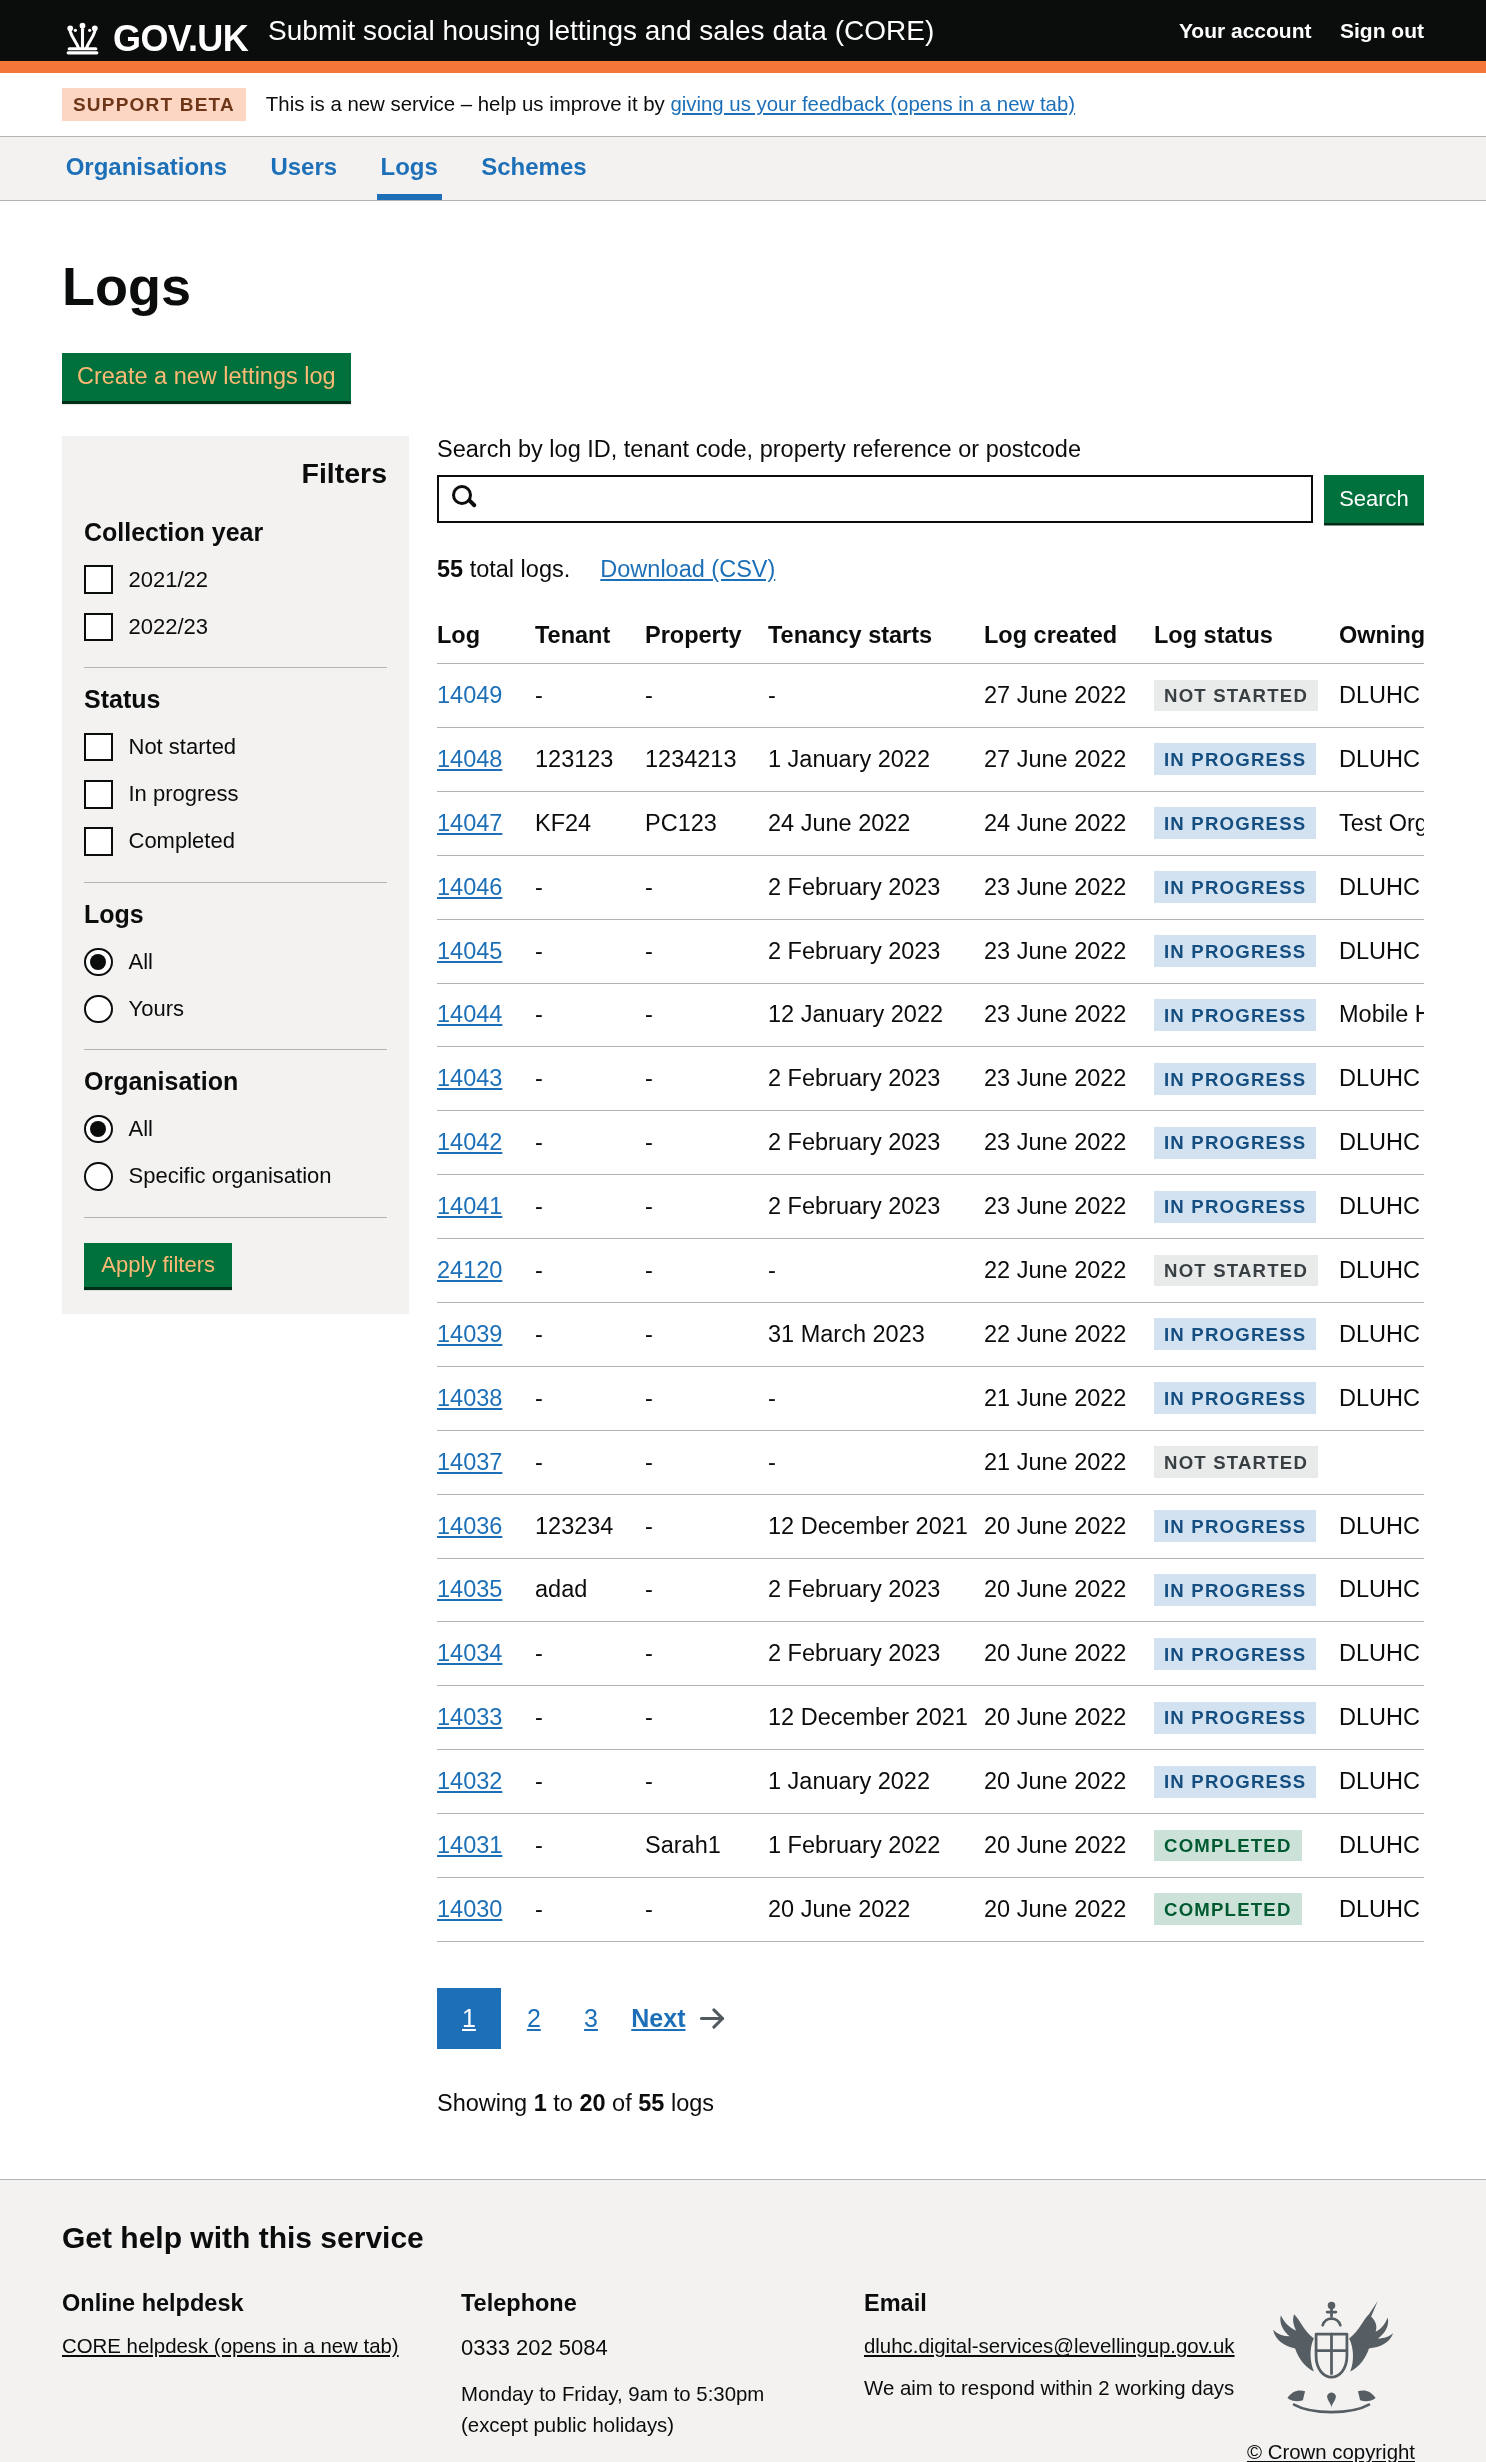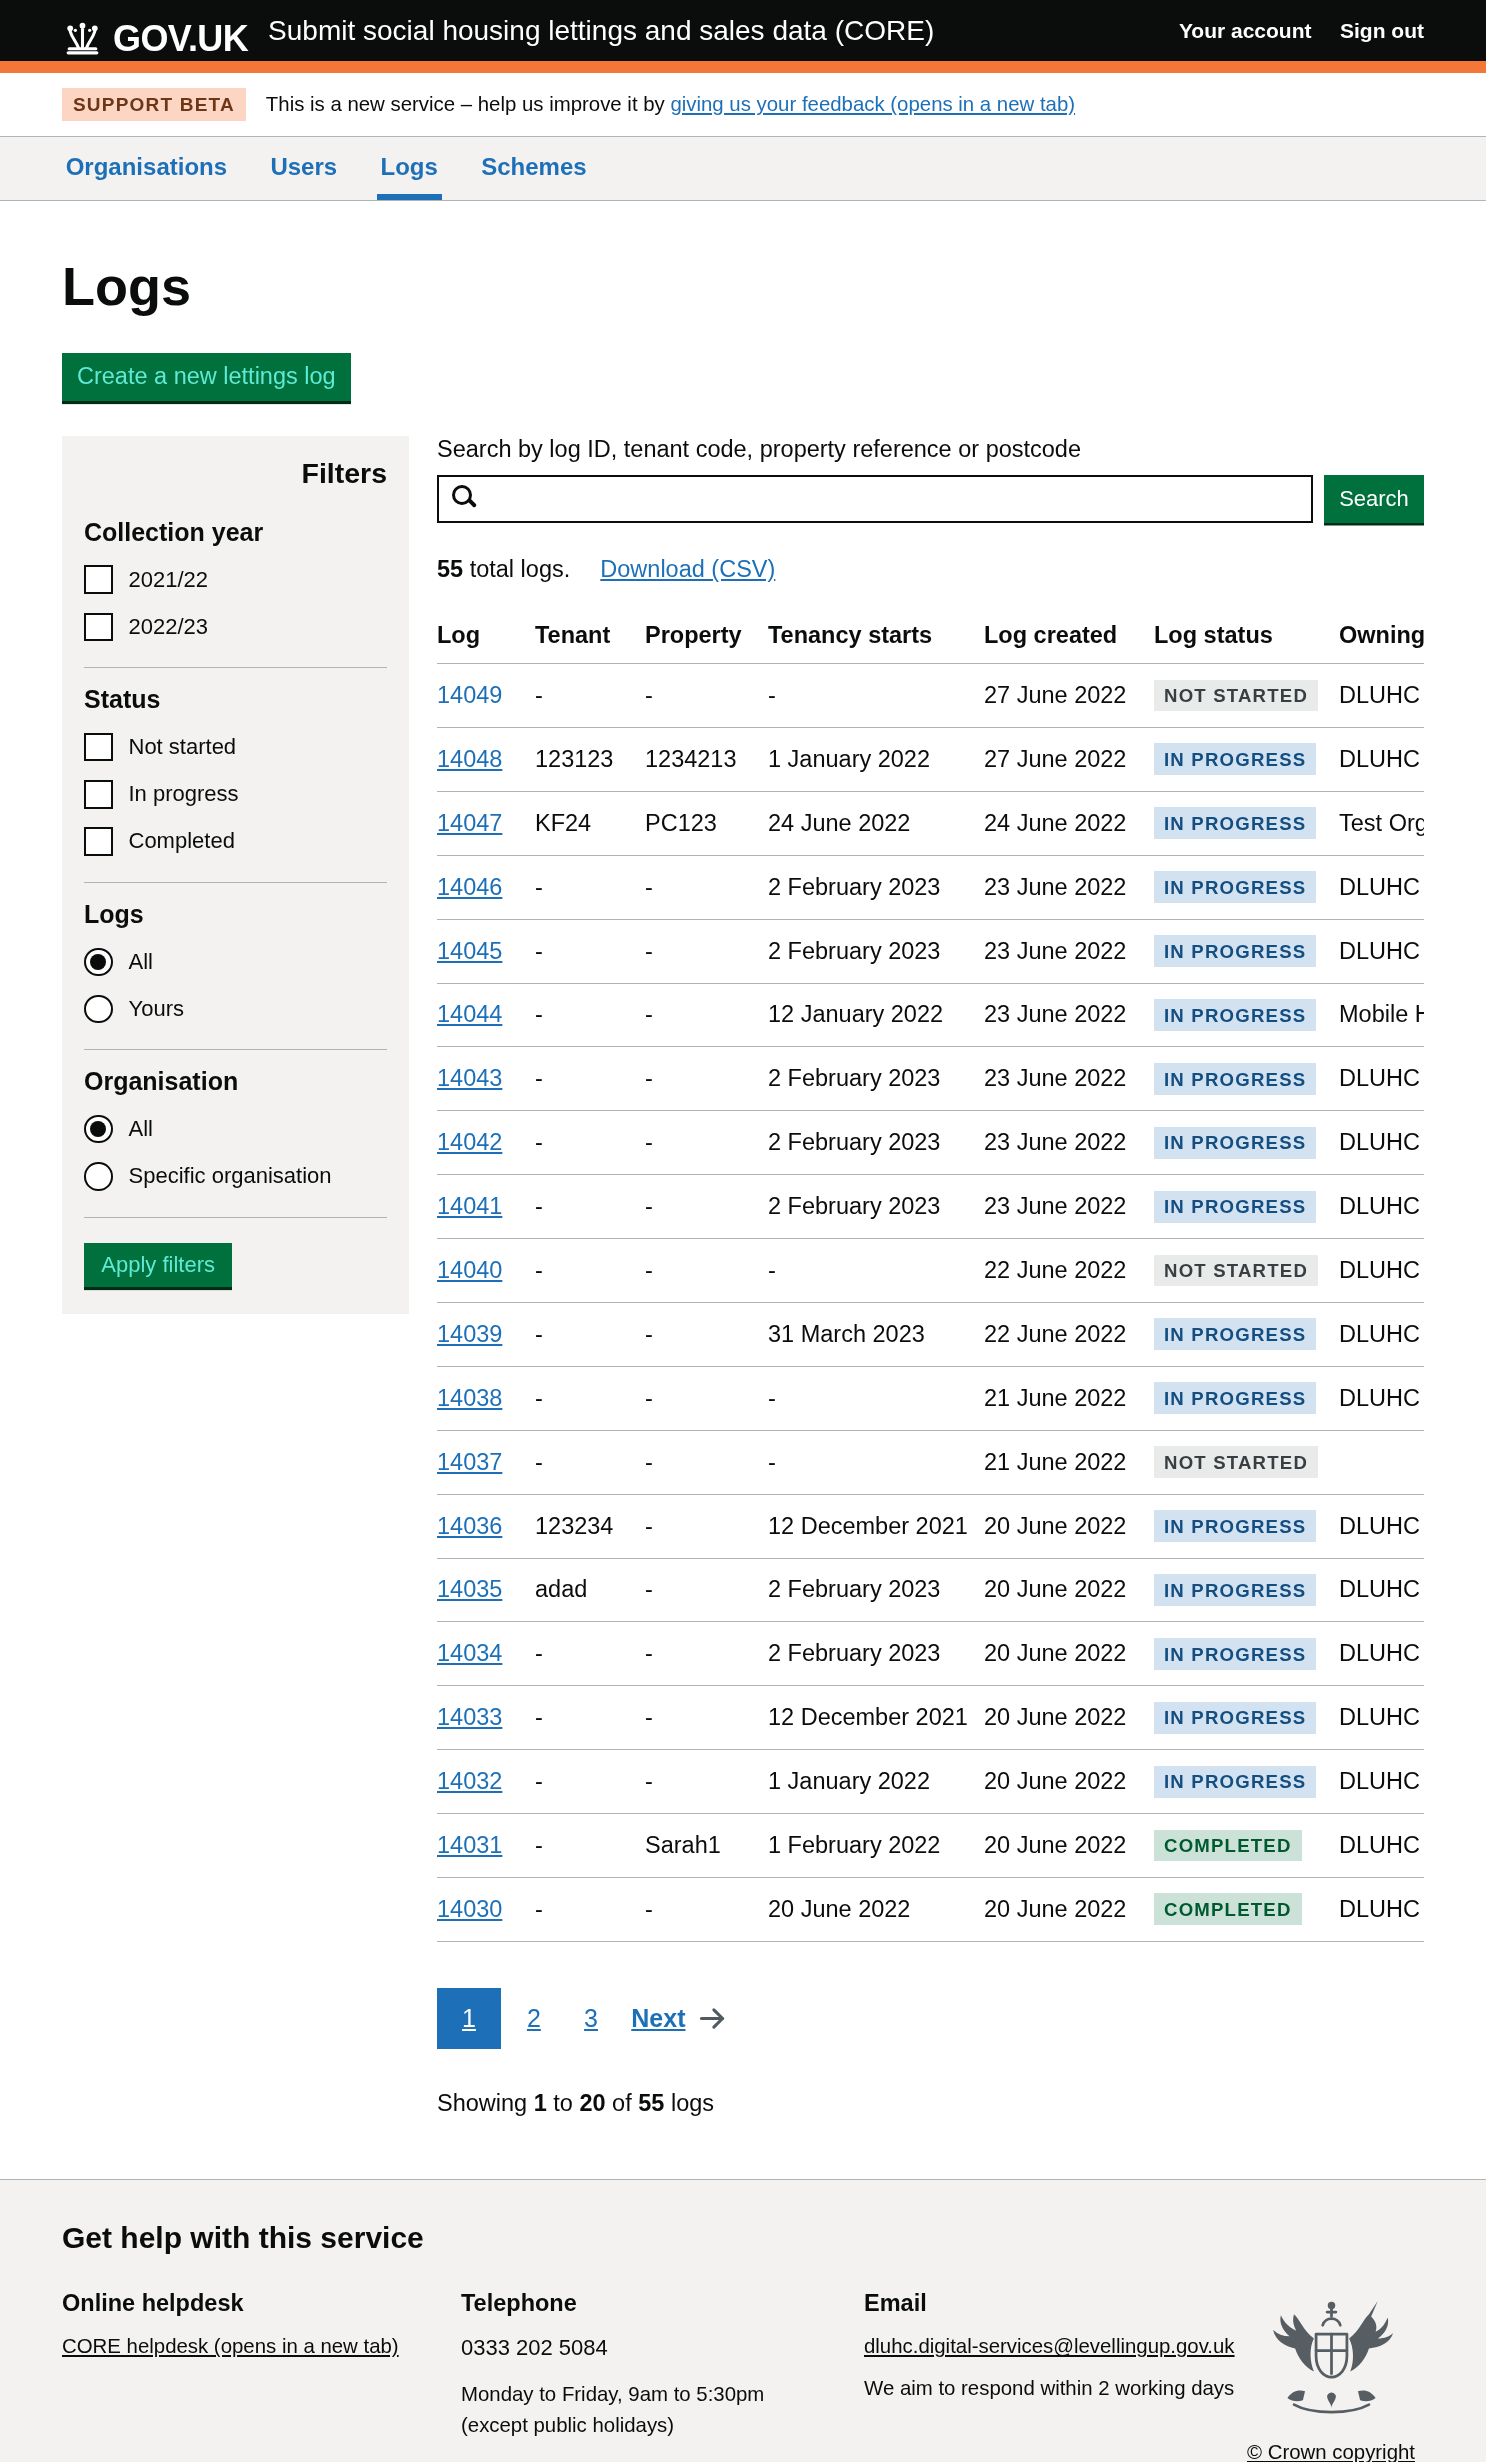--- a/index.html
+++ b/index.html
@@ -33,21 +33,21 @@
 
   
   .primary-nav { background:#f3f2f1; border-bottom:1.9px solid #b1b4b6; }
   .nav-inner { display:flex; gap:36px; padding-top:16px; }
   .nav-item { font-size:24px; font-weight:700; color:#1d70b8; text-decoration:none; padding:0 3.7px 12.4px; border-bottom:6.2px solid transparent; }
   .nav-item.active { border-bottom-color:#1d70b8; }
 
   
   .page-title { font-size:54px; font-weight:700; margin:54px 0 36px; }
   .btn-green {
-    display:inline-block; background:#00703c; color:#5eead4; border:0;
+    display:inline-block; background:#00703c; color:#fdba74; border:0;
     font-family:inherit; font-size:23.5px; padding:10.5px 15px;
     box-shadow:0 3.1px 0 #002d18; cursor:pointer; text-align:center;
   }
 
   
   .content-cols { display:flex; align-items:flex-start; margin-top:35px; }
 
   
   .filters-panel { width:347px; min-width:347px; background:#f3f2f1; padding:21px 22px 27px; }
   .filters-heading { font-size:28.5px; font-weight:700; margin:0 0 11px;text-align:right; }
@@ -343,21 +343,21 @@
             <tr>
               <td><a class="log-link" style="text-decoration:underline;">14041</a></td>
               <td>-</td>
               <td>-</td>
               <td>2 February 2023</td>
               <td>23 June 2022</td>
               <td><span class="tag" data-status="in-progress">IN PROGRESS</span></td>
               <td>DLUHC</td>
             </tr>
             <tr>
-              <td><a class="log-link" style="text-decoration:underline;">14040</a></td>
+              <td><a class="log-link" style="text-decoration:underline;">24120</a></td>
               <td>-</td>
               <td>-</td>
               <td>-</td>
               <td>22 June 2022</td>
               <td><span class="tag" data-status="not-started">NOT STARTED</span></td>
               <td>DLUHC</td>
             </tr>
             <tr>
               <td><a class="log-link" style="text-decoration:underline;">14039</a></td>
               <td>-</td>

